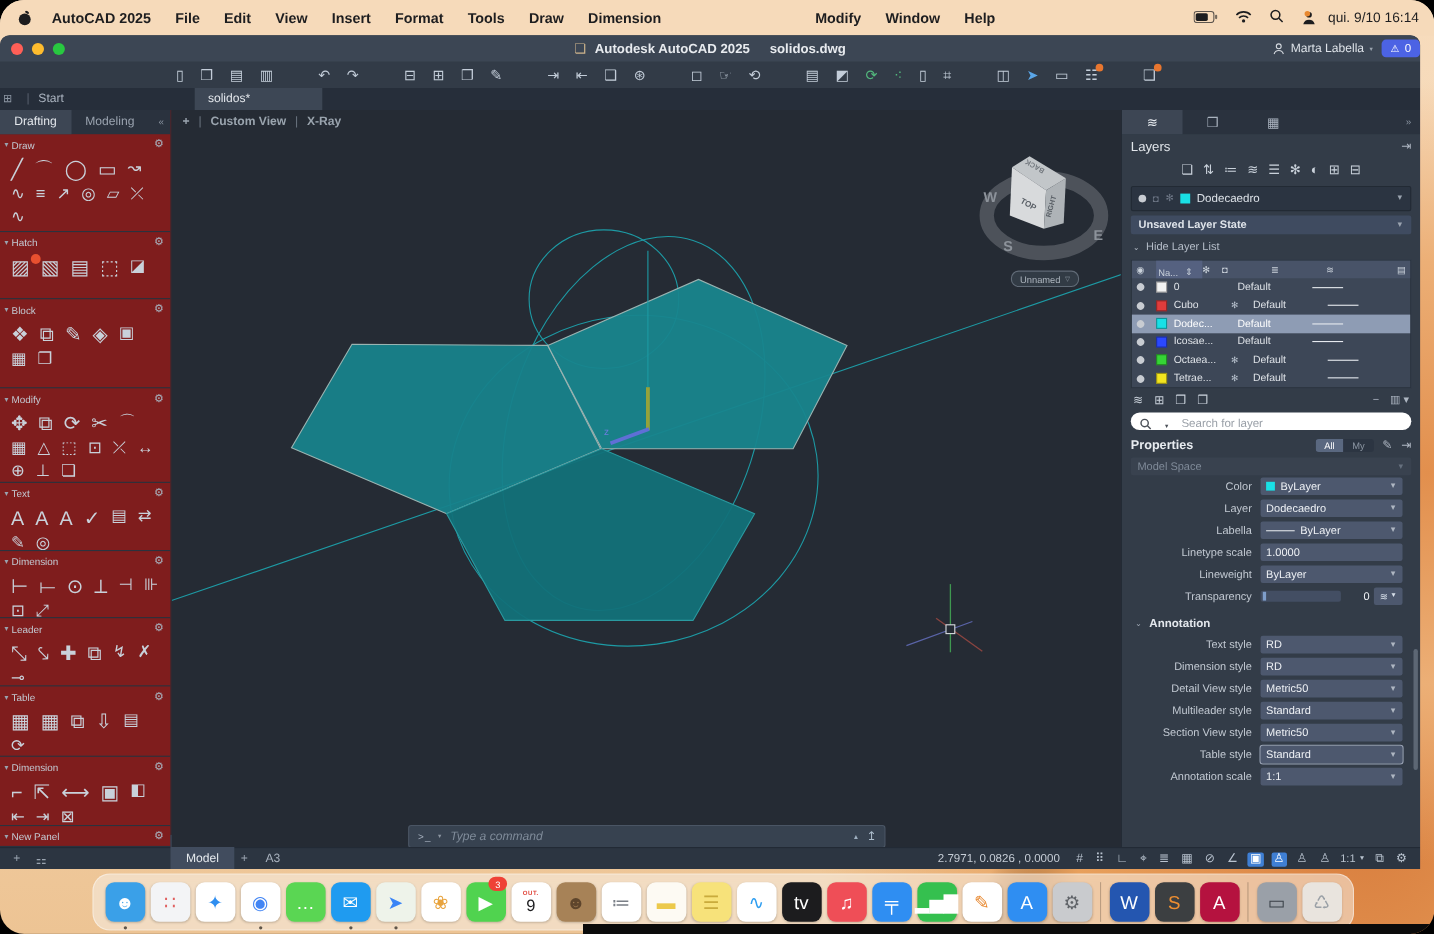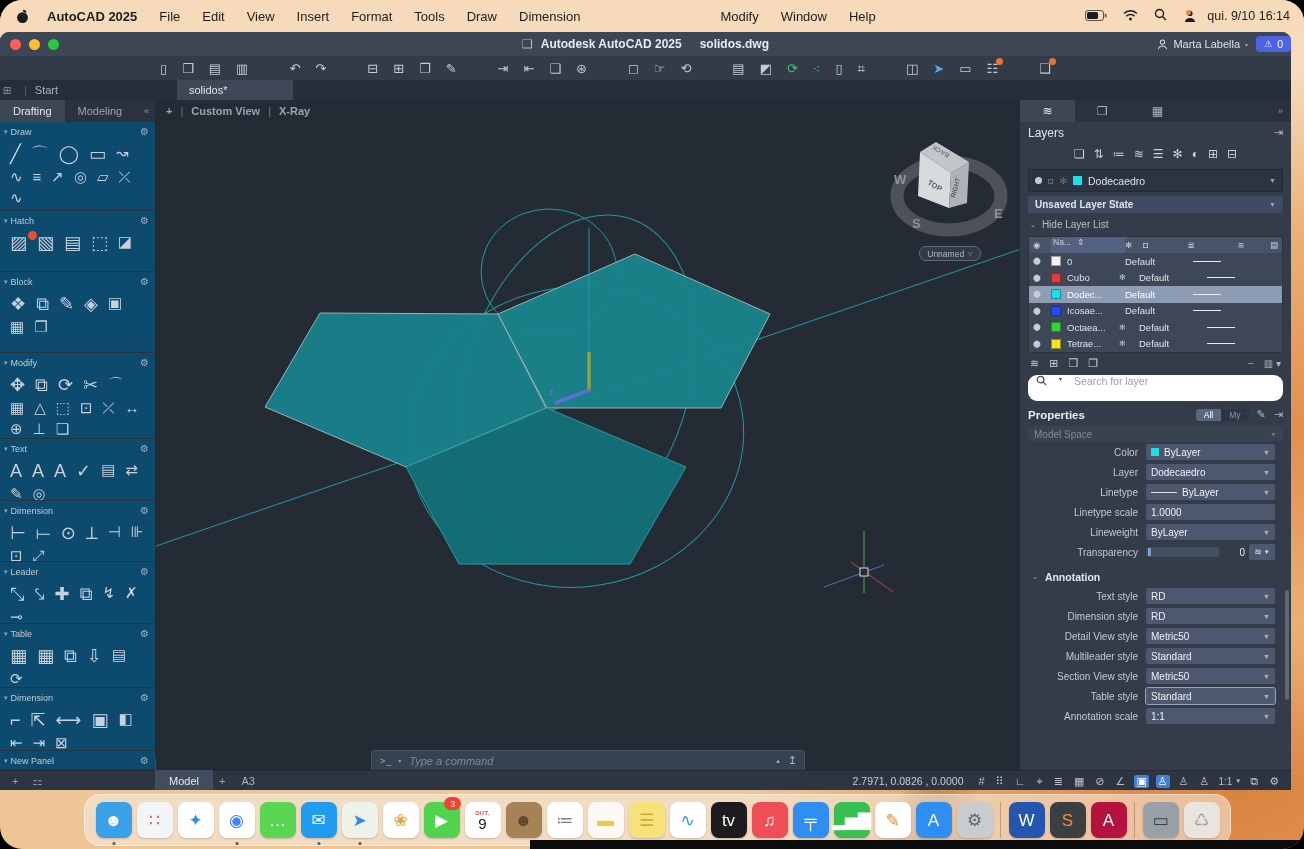--- a/index.html
+++ b/index.html
@@ -11,21 +11,21 @@
       radial-gradient(circle at 980px 835px,#1a1208 0%,#1a1208 4%,rgba(26,18,8,0) 7%),
       linear-gradient(180deg,#f7dcbd 0%,#f4d2ab 60%,#edc494 100%);
     border-radius: 22px;
   }
   
   .menubar{position:absolute;left:0;top:0;width:1304px;height:32px;background:rgba(246,218,186,.97);
     display:flex;align-items:center;font-size:13px;color:#1d1d1f;}
   .mb-left{display:flex;align-items:center;gap:0;padding-left:16px;}
   .mb-apple{margin-right:18px;display:flex;align-items:center;}
   .mb-app{font-weight:bold;margin-right:22px;}
-  .mb-item{margin-right:22px;white-space:nowrap;}
+  .mb-item{margin-right:22px;white-space:nowrap;font-weight:bold;}
   .mb-right-group{margin-left:118px;display:flex;}
   .mb-status{margin-left:auto;display:flex;align-items:center;gap:16px;padding-right:14px;}
   .mb-clock{font-size:12.5px;}
   .cc-dot{width:5px;height:5px;border-radius:50%;background:#e8882f;margin-left:-12px;margin-top:-8px;}
   
   .acad{position:absolute;left:0;top:32px;width:1291px;height:758px;background:#323b47;
     border-radius:9px 9px 0 0;overflow:hidden;}
   .titlebar{height:24px;background:#3c4654;display:flex;align-items:center;position:relative;}
   .lights{display:flex;gap:8px;padding-left:10px;}
   .light{width:11px;height:11px;border-radius:50%;}
@@ -45,21 +45,21 @@
   .qt-dot{position:absolute;right:-5px;top:-4px;width:7px;height:7px;border-radius:50%;background:#e8762f;}
   
   .doctabs{height:20px;background:#262e3a;display:flex;align-items:stretch;font-size:11px;}
   .dt-corner{width:14px;display:flex;align-items:center;justify-content:center;color:#8d97a4;font-size:10px;}
   .dt-start{width:120px;display:flex;align-items:center;color:#aab3bf;padding-left:10px;gap:8px;}
   .dt-sep{color:#57606d;}
   .dt-active{width:104px;background:#3d4755;color:#e2e6eb;display:flex;align-items:center;padding-left:12px;margin-left:33px;}
   
   .main{height:670px;display:flex;}
   
-  .leftpanel{width:155px;background:#0c4a6e;border-right:1px solid #232b35;display:flex;flex-direction:column;overflow:hidden;}
+  .leftpanel{width:155px;background:#7f1d1d;border-right:1px solid #232b35;display:flex;flex-direction:column;overflow:hidden;}
   .lp-tabs{height:22px;display:flex;background:#2a323e;font-size:11px;align-items:stretch;}
   .lp-tab{padding:0 13px;display:flex;align-items:center;color:#9ba4b0;}
   .lp-tab.active{background:#3d4654;color:#e4e8ed;}
   .lp-collapse{margin-left:auto;color:#8d97a4;display:flex;align-items:center;padding-right:6px;font-size:9px;}
   .panel{border-bottom:1px solid #2a323e;position:relative;overflow:hidden;}
   .panel-h{height:15px;display:flex;align-items:center;font-size:9px;color:#c3cad3;padding:2px 6px 0 4px;}
   .ph-caret{font-size:7px;margin-right:3px;color:#9aa3af;}
   .ph-gear{margin-left:auto;color:#a7afbb;font-size:10px;}
   .tool-grid{display:flex;flex-wrap:wrap;gap:4px 10px;padding:5px 10px;}
   .tool-ic{color:#c9d1da;font-size:15px;line-height:17px;}
@@ -103,34 +103,34 @@
   .cl-swatch{width:9px;height:9px;background:#19e0e6;}
   .cl-caret{margin-left:auto;font-size:7px;color:#9aa3af;}
   .layer-state{margin:4px 8px 0 8px;height:17px;background:#3f4b60;border-radius:2px;display:flex;
     align-items:center;padding:0 7px;color:#dfe4ea;font-size:10px;font-weight:bold;}
   .ls-caret{margin-left:auto;font-size:7px;color:#9aa3af;}
   .hide-list{display:flex;align-items:center;gap:6px;padding:6px 8px 4px 10px;color:#b6bec9;font-size:10px;}
   .hl-caret{font-size:7px;}
   .layer-table{margin:2px 8px 0 8px;background:#3d4757;border:1px solid #2a323e;}
   .lt-head{height:16px;background:#485368;display:flex;align-items:center;font-size:8.5px;color:#c9d1da;padding:0 4px;}
   .lt-hcell{display:flex;align-items:center;gap:2px;}
-  .lth-eye{width:18px}.lth-name{width:74px;background:#556180;height:100%;display:flex;align-items:flex-start;padding-left:2px;box-sizing:border-box;}
+  .lth-eye{width:18px}.lth-name{width:42px;background:#556180;height:100%;display:flex;align-items:flex-end;padding-left:2px;box-sizing:border-box;}
   .lth-frz{width:18px}.lth-lock{width:18px}.lth-lw{width:60px;justify-content:center}.lth-x{width:40px;justify-content:center}.lth-end{flex:1;justify-content:flex-end}
   .lt-row{height:16.5px;display:flex;align-items:center;padding:0 4px;font-size:9.5px;color:#dfe3e8;}
   .lt-row.selected{background:#8e9cb4;color:#fff;}
   .lt-eye{width:18px;color:#c8ccd2;font-size:7px;}
   .lt-swatch{width:8px;height:8px;margin-right:6px;border:1px solid rgba(0,0,0,.35);}
   .lt-name{width:52px;white-space:nowrap;overflow:hidden;}
   .lt-frz{width:14px;font-size:8px;color:#b9c3cf;}
   .lt-default{width:56px;padding-left:6px;}
   .lt-line{width:28px;height:1px;background:#e6eaef;margin-left:12px;}
   .lt-tools{display:flex;align-items:center;padding:4px 10px 2px 10px;gap:10px;color:#c9d1da;font-size:11px;}
   .lt-tools .right{margin-left:auto;display:flex;gap:10px;color:#aeb6c2;font-size:10px;}
-  .layer-search{margin:3px 8px 0 8px;height:26px;background:#fff;border-radius:9px;display:flex;
-    align-items:flex-start;padding:0 8px;gap:12px;}
+  .layer-search{margin:3px 8px 0 8px;height:16px;background:#fff;border-radius:9px;display:flex;
+    align-items:flex-end;padding:0 8px;gap:12px;}
   .search-ph{color:#9aa0a8;font-size:10.5px;}
   .props-title{display:flex;align-items:center;padding:7px 8px 3px 8px;color:#e8ecf0;font-size:11.5px;font-weight:bold;}
   .seg{margin-left:auto;display:flex;background:#2c3542;border-radius:3px;overflow:hidden;font-weight:normal;}
   .seg-btn{padding:1px 8px;font-size:8.5px;color:#8b95a2;}
   .seg-btn.active{background:#5a6880;color:#fff;}
   .pt-ic{margin-left:8px;font-size:11px;color:#aeb6c2;font-weight:normal;}
   .space-select{margin:2px 8px 0 8px;height:16px;background:#39424f;border-radius:2px;display:flex;
     align-items:center;padding:0 6px;color:#7f8a98;font-size:10px;}
   .space-select .caret{margin-left:auto;font-size:7px;color:#66707e;}
   .sec-head{display:flex;align-items:center;gap:7px;padding:9px 8px 3px 12px;color:#e4e8ed;font-size:10.5px;font-weight:bold;}
@@ -775,21 +775,21 @@
           </span>
         </div>
         <div class="prop-row">
           <span class="prop-label">Layer</span>
           <span class="prop-val">
             <span>Dodecaedro</span>
             <span class="caret">▼</span>
           </span>
         </div>
         <div class="prop-row">
-          <span class="prop-label">Linetype</span>
+          <span class="prop-label">Labella</span>
           <span class="prop-val">
             <span class="pv-linesample"></span>
             <span>ByLayer</span>
             <span class="caret">▼</span>
           </span>
         </div>
         <div class="prop-row">
           <span class="prop-label">Linetype scale</span>
           <span class="prop-val pv-plain">
             <span>1.0000</span>

